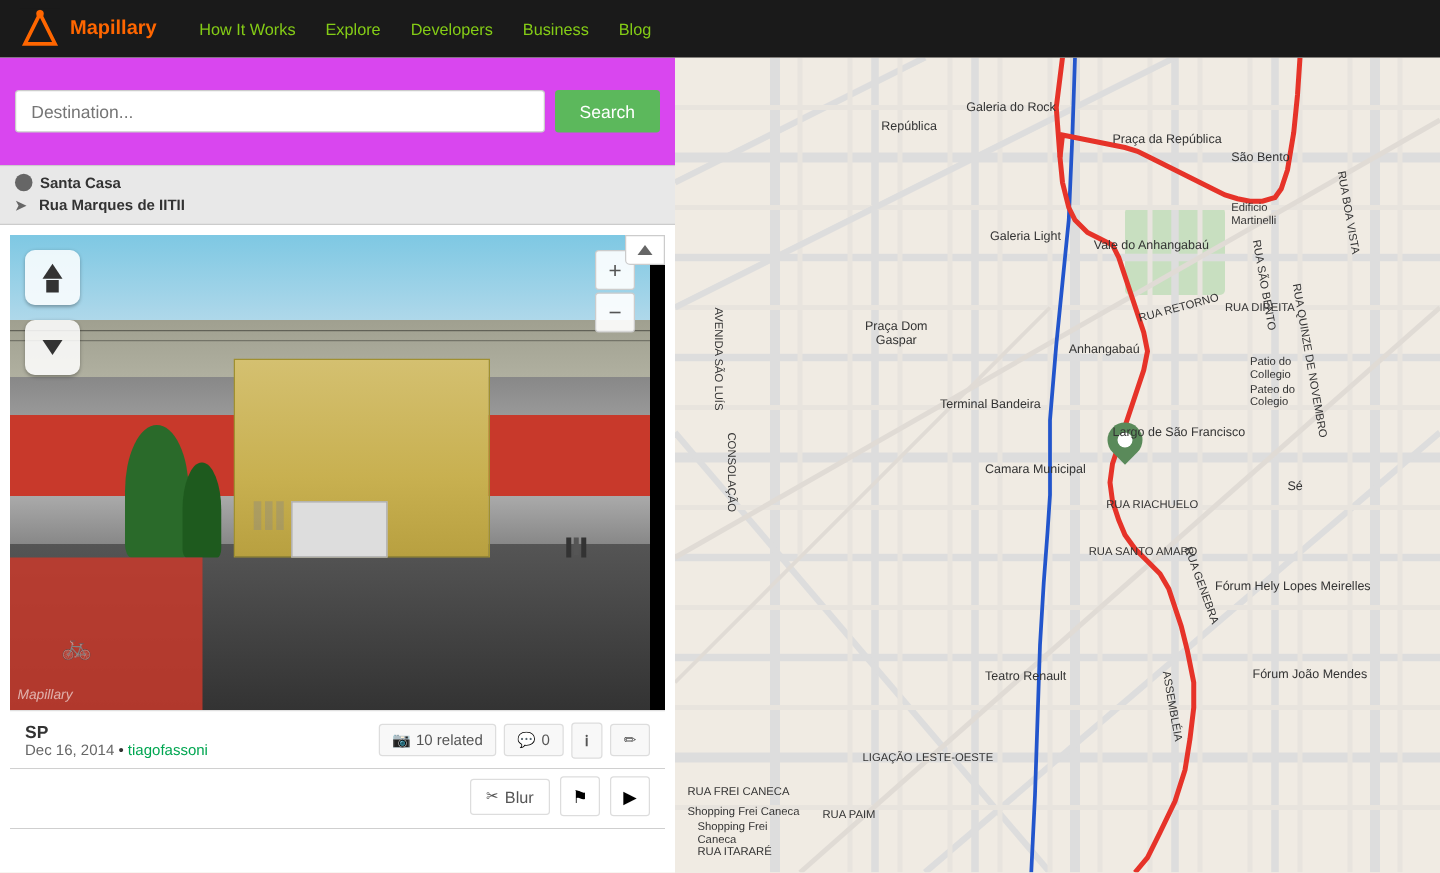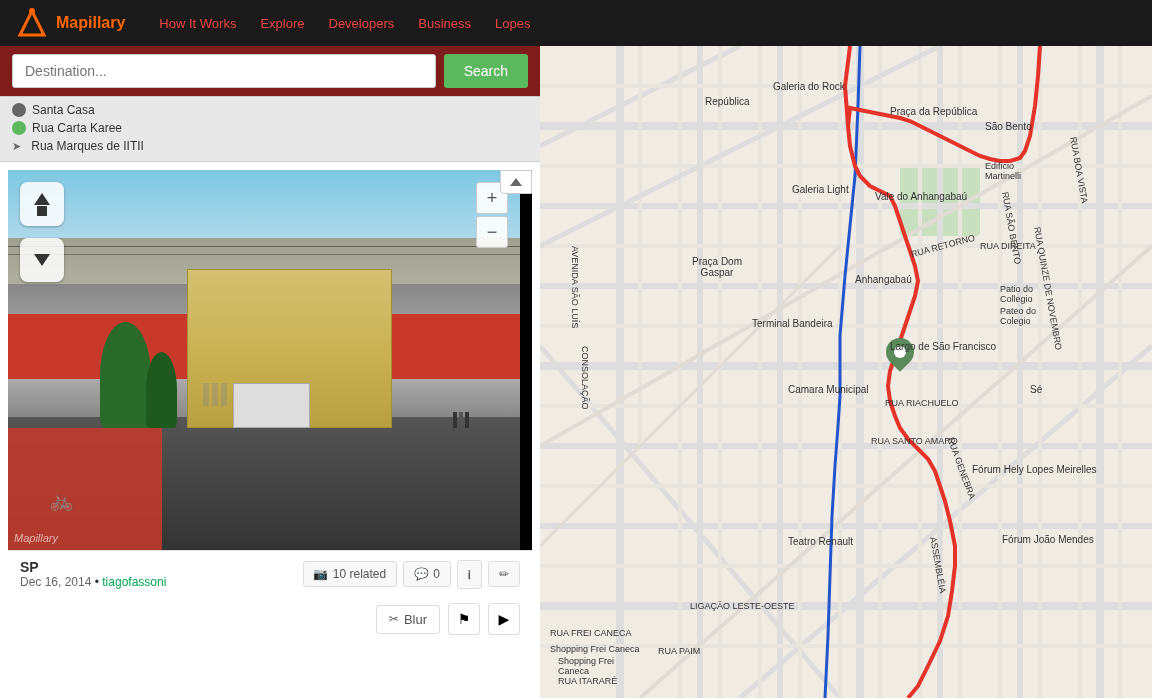--- a/index.html
+++ b/index.html
@@ -8,34 +8,34 @@
     
     nav {
       position: absolute; top: 0; left: 0; width: 100%; height: 46px;
       background: #1a1a1a; display: flex; align-items: center; z-index: 100;
       padding: 0 16px;
     }
     .nav-logo { display: flex; align-items: center; gap: 8px; margin-right: 24px; }
     .nav-logo-icon { width: 32px; height: 32px; }
     .nav-links { display: flex; gap: 4px; }
     .nav-link {
-      color: #ef4444; text-decoration: none; padding: 4px 10px;
+      color: #84cc16; text-decoration: none; padding: 4px 10px;
       font-size: 13px; font-weight: 500;
     }
 
     
     .sidebar {
       position: absolute; top: 46px; left: 0; width: 540px; height: calc(100% - 46px);
       background: #fff; z-index: 50; overflow: hidden;
     }
 
     
     .search-area {
-      padding: 8px 12px;
-      background: #7f1d1d;
+      padding: 26px 12px;
+      background: #d946ef;
       border-bottom: 1px solid #ccc;
     }
     .search-row { display: flex; gap: 8px; }
     .search-input {
       flex: 1; padding: 8px 12px; border: 1px solid #ccc;
       border-radius: 3px; font-size: 14px; color: #999;
       background: #fff; outline: none;
     }
     .search-btn {
       background: #5cb85c; color: #fff; border: none;
@@ -44,21 +44,21 @@
     }
 
     
     .route-items {
       padding: 4px 12px 6px;
       background: #e8e8e8;
       border-bottom: 1px solid #ccc;
     }
     .route-item {
       display: flex; align-items: center; gap: 6px;
-      font-size: 12px; color: #333; padding: 2px 0;
+      font-size: 12px; color: #333; padding: 2px 0; font-weight: bold;
     }
     .route-icon { width: 14px; height: 14px; background: #666; border-radius: 50%; flex-shrink: 0; }
     .route-icon.green { background: #5cb85c; }
 
     
     .photo-panel {
       position: relative;
       margin: 8px;
       background: #000;
     }
@@ -209,41 +209,37 @@
       <polygon points="4,28 16,4 28,28" fill="none" stroke="#ff6600" stroke-width="3"></polygon>
       <circle cx="16" cy="4" r="3" fill="#ff6600"></circle>
     </svg>
     <span style="color:#ff6600;font-weight:700;font-size:16px;">Mapillary</span>
   </div>
   <div class="nav-links">
     <a class="nav-link">How It Works</a>
     <a class="nav-link">Explore</a>
     <a class="nav-link">Developers</a>
     <a class="nav-link">Business</a>
-    <a class="nav-link">Lopes</a>
+    <a class="nav-link">Blog</a>
   </div>
 </nav>
 
 <div class="sidebar">
 
   <div class="search-area">
     <div class="search-row">
       <input class="search-input" type="text" placeholder="Destination..." style="">
       <button class="search-btn">Search</button>
     </div>
   </div>
 
   <div class="route-items">
     <div class="route-item">
       <div class="route-icon"></div>
       <span>Santa Casa</span>
-    </div>
-    <div class="route-item">
-      <div class="route-icon green"></div>
-      <span>Rua Carta Karee</span>
     </div>
     <div class="route-item">
       <span style="font-size:11px;color:#666;margin-right:4px;">➤</span>
       <span>Rua Marques de IITII</span>
     </div>
   </div>
 
   <div class="photo-panel">
 
     <div class="collapse-btn" style="position:absolute;top:0;right:0;z-index:20;background:#fff;border:1px solid #ccc;padding:4px 8px;border-radius:0 0 0 4px;">
@@ -423,21 +419,21 @@
     <div class="map-label" style="left:335px;top:145px;text-align:right;">Vale do
 Anhangabaú</div>
     <div class="map-label" style="left:252px;top:138px;">Galeria Light</div>
     <div class="map-label" style="left:315px;top:228px;">Anhangabaú</div>
     <div class="map-label" style="left:370px;top:195px;font-size:9px;transform:rotate(-15deg);">RUA RETORNO</div>
     <div class="map-label" style="left:440px;top:195px;font-size:9px;">RUA DIREITA</div>
     <div class="map-label" style="left:212px;top:272px;text-align:center;">Terminal
 Bandeira</div>
     <div class="map-label" style="left:350px;top:295px;text-align:center;">Largo de São
 Francisco</div>
-    <div class="map-label" style="left:248px;top:338px;text-align:center;">Camara
+    <div class="map-label" style="left:248px;top:324px;text-align:center;">Camara
 Municipal</div>
     <div class="map-label" style="left:345px;top:352px;font-size:9px;">RUA RIACHUELO</div>
     <div class="map-label" style="left:415px;top:390px;font-size:9px;transform:rotate(70deg);transform-origin:left top;">RUA GENEBRA</div>
     <div class="map-label" style="left:305px;top:390px;font-size:9px;padding-left:26px;">RUA SANTO AMARO</div>
     <div class="map-label" style="left:432px;top:418px;text-align:center;">Fórum Hely
 Lopes Meirelles</div>
     <div class="map-label" style="left:248px;top:490px;">Teatro Renault</div>
     <div class="map-label" style="left:398px;top:490px;font-size:9px;transform:rotate(80deg);transform-origin:left top;">ASSEMBLÉIA</div>
     <div class="map-label" style="left:462px;top:488px;text-align:center;">Fórum João
 Mendes</div>

